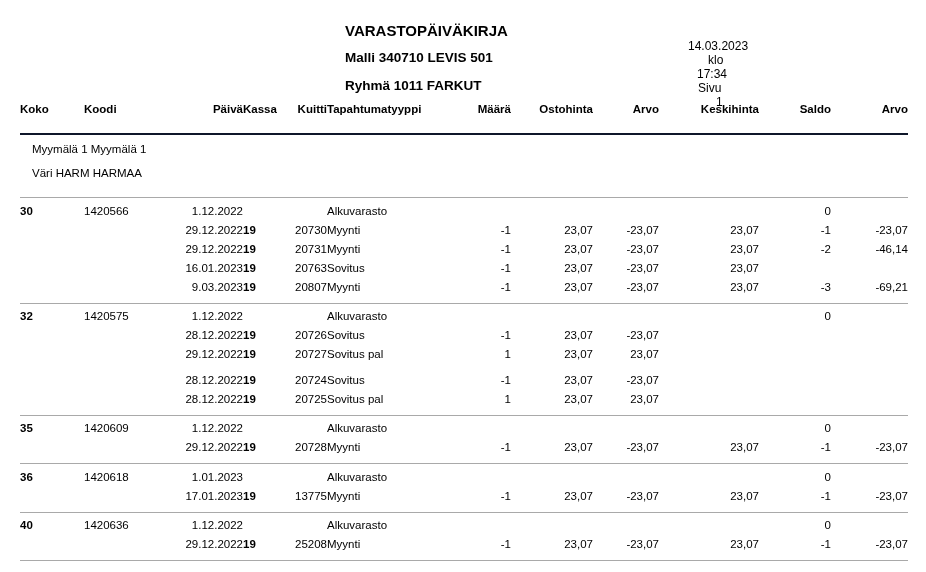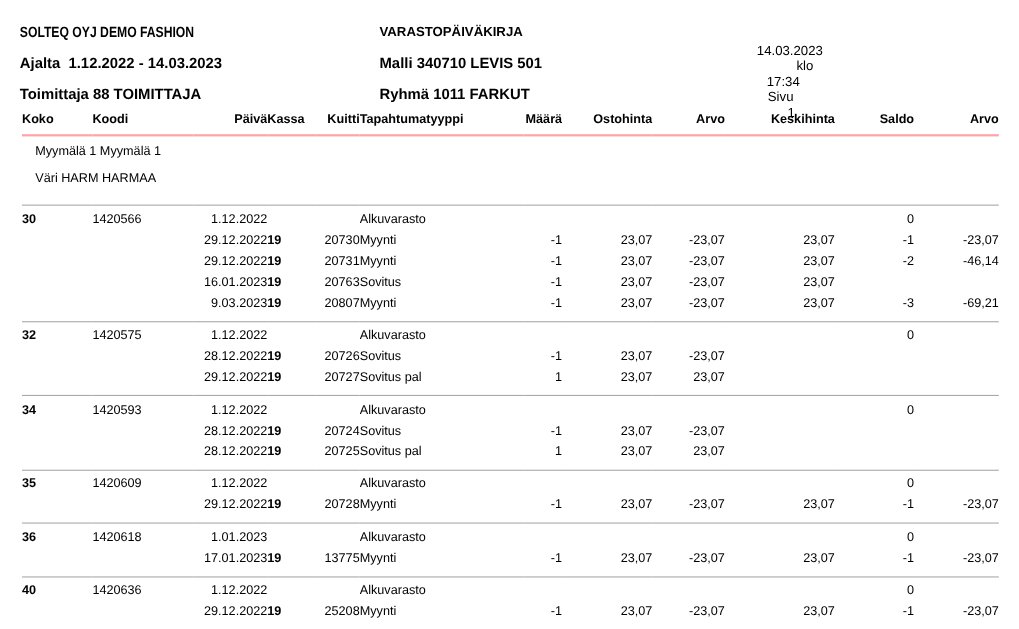--- a/index.html
+++ b/index.html
@@ -14,58 +14,53 @@
   .hdr { position:relative; height:103px; }
   .hdr-left   { position:absolute; left:18px;  top:22px; }
   .hdr-center { position:absolute; left:345px; top:22px; }
   .hdr-right  { position:absolute; left:668px; top:25px; font-size:12px; white-space:pre; }
   .hdr-left > div, .hdr-center > div { height:19px; margin-bottom:9px; white-space:pre; }
   .company {
     font-weight:bold; font-size:13.5px; letter-spacing:0;
     transform:scaleX(0.82); transform-origin:left center;
   }
   .hline  { font-weight:bold; font-size:13.5px; }
-  .rtitle { font-weight:bold; font-size:12px; }
+  .rtitle { font-weight:bold; font-size:15px; }
   .hdr-right span { display:inline-block; }
-  .sp-klo  { margin-left:36px; }
+  .sp-klo  { margin-left:20px; }
   .sp-time { margin-left:9px; }
   .sp-sivu { margin-left:10px; }
   .sp-page { margin-left:28px; }
 
   
   table.report {
     border-collapse:collapse; table-layout:fixed;
     width:888px; margin-left:20px; font-size:11.5px;
   }
   .report th {
-    font-weight:bold; padding:0 0 7px 0; border-bottom:2px solid #fca5a5;
+    font-weight:bold; padding:0 0 18px 0; border-bottom:2px solid #0f172a;
     white-space:nowrap; overflow:hidden;
   }
   .report td { padding:2.5px 0; line-height:14px; white-space:nowrap; overflow:hidden; }
   .al { text-align:left; }
   .ar { text-align:right; }
   .pl5 { padding-left:5px;font-weight:bold; }
   .pl7 { padding-left:7px; }
   td.grp-head { font-weight:normal; padding:7px 0 3px 12px; }
   td.grp-head.color { padding-bottom:17px; }
   tr.group-first td { border-top:1px solid #a9a9a9; padding-top:5.5px; }
   tr.group-last  td { padding-bottom:9px; }
   tr.table-end   td { border-bottom:1px solid #a9a9a9; }
 </style>
 </head>
 <body>
 
 <div class="page">
 
   <div class="hdr">
-    <div class="hdr-left">
-      <div class="company">SOLTEQ OYJ DEMO FASHION</div>
-      <div class="hline">Ajalta  1.12.2022 - 14.03.2023</div>
-      <div class="hline">Toimittaja 88 TOIMITTAJA</div>
-    </div>
     <div class="hdr-center">
       <div class="rtitle">VARASTOPÄIVÄKIRJA</div>
       <div class="hline">Malli 340710 LEVIS 501</div>
       <div class="hline">Ryhmä 1011 FARKUT</div>
     </div>
     <div class="hdr-right">
       <span>14.03.2023</span>
       <span class="sp-klo">klo</span>
       <span class="sp-time">17:34</span>
       <span class="sp-sivu">Sivu</span>
@@ -216,34 +211,20 @@
           <td class="al pl5">19</td>
           <td class="ar">20727</td>
           <td class="al pl7">Sovitus pal</td>
           <td class="ar">1</td>
           <td class="ar">23,07</td>
           <td class="ar">23,07</td>
           <td class="ar"></td>
           <td class="ar"></td>
           <td class="ar"></td>
         </tr>
-        <tr class="group-first">
-          <td class="al pl5">34</td>
-          <td class="al">1420593</td>
-          <td class="ar">1.12.2022</td>
-          <td class="al pl5"></td>
-          <td class="ar"></td>
-          <td class="al pl7">Alkuvarasto</td>
-          <td class="ar"></td>
-          <td class="ar"></td>
-          <td class="ar"></td>
-          <td class="ar"></td>
-          <td class="ar">0</td>
-          <td class="ar"></td>
-        </tr>
         <tr>
           <td class="al pl5"></td>
           <td class="al"></td>
           <td class="ar">28.12.2022</td>
           <td class="al pl5">19</td>
           <td class="ar">20724</td>
           <td class="al pl7">Sovitus</td>
           <td class="ar">-1</td>
           <td class="ar">23,07</td>
           <td class="ar">-23,07</td>

